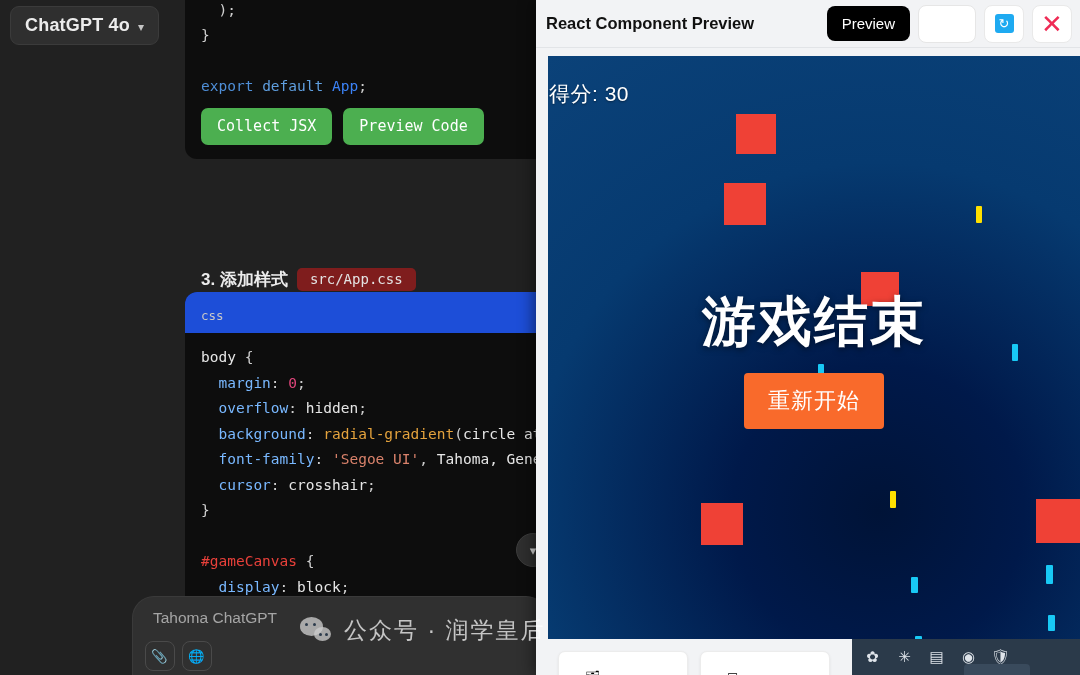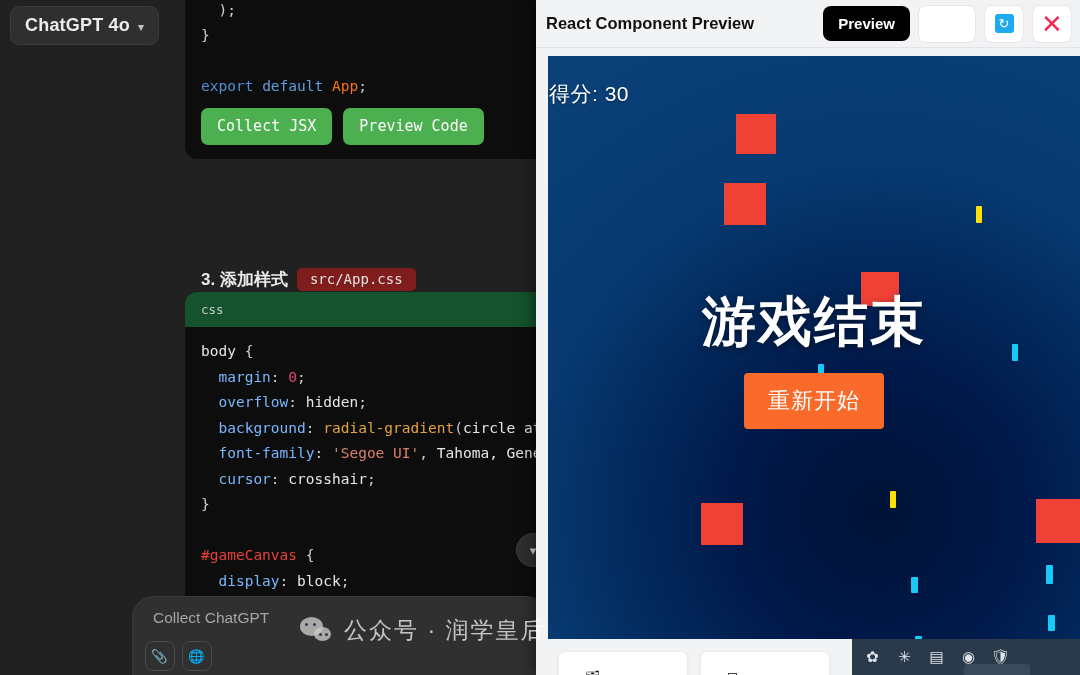--- a/index.html
+++ b/index.html
@@ -34,21 +34,21 @@
     background: #0d0d0d; border-radius: 12px; overflow: hidden;
   }
   .code-body {
     font-family: "DejaVu Sans Mono", "Liberation Mono", monospace;
     font-size: 14.5px; line-height: 25.5px; padding: 6px 0 0 0;
     white-space: pre; color: #e6e6e6;
   }
   .code-body .ln { padding-left: 16px; }
   .kw     { color: #4f8fd8; }
   .kw2    { color: #5f9fe0; }
-  .cls    { color: #f97316; }
+  .cls    { color: #3b82f6; }
   .prop   { color: #79b8ff; }
   .num    { color: #e0457b; }
   .val    { color: #e6e6e6; }
   .fn     { color: #e5a33d; }
   .str    { color: #d9826b; }
   .sel    { color: #e8403a; }
   .punc   { color: #cfcfcf; }
 
   .btn-row { display: flex; gap: 11px; padding: 8px 0 14px 16px; }
   .green-btn {
@@ -62,23 +62,23 @@
     display: flex; gap: 9px;
     color: #ececec; font-size: 17px; font-weight: bold;
     padding: 14px 0 10px 16px;
   }
   .file-badge {
     background: #7f1d1d; color: #e3e3e3; border-radius: 5px;
     font-family: "DejaVu Sans Mono", "Liberation Mono", monospace;
     font-size: 14px; font-weight: normal; padding: 3px 13px;
   }
   .code-head {
-    background: #14532d; color: #c8c8c8;
+    background: #1d4ed8; color: #c8c8c8;
     font-family: "DejaVu Sans Mono", "Liberation Mono", monospace;
-    font-size: 12.5px; padding: 10px 0 10px 16px;
+    font-size: 12.5px; padding: 16px 0 10px 16px;
   }
   .scroll-btn {
     position: absolute; left: 516px; top: 533px;
     width: 34px; height: 34px; border-radius: 50%;
     background: #2f2f2f; border: 1px solid #3d3d3d;
     display: flex; align-items: center; justify-content: center;
     color: #d0d0d0; font-size: 13px;
   }
 
   
@@ -107,21 +107,21 @@
   }
   .pv-header {
     position: relative; height: 48px; background: #f2f3f5;
     display: flex; align-items: center; padding: 0 8px 0 10px; gap: 8px;
     border-bottom: 1px solid #e2e4e7;
   }
   .pv-title { font-size: 16.5px; font-weight: bold; color: #111; flex: 0 0 auto; }
   .pv-spacer { flex: 1 1 auto; }
   .pv-tab {
     background: #000; color: #fff; font-size: 15px;
-    border-radius: 8px; padding: 9px 15px; border: none; cursor: pointer; font-weight: bold;
+    border-radius: 8px; padding: 9px 15px; border: none; cursor: pointer;
   }
   .pv-blank {
     width: 58px; height: 38px; background: #fff; border-radius: 8px;
     border: 1px solid #e6e6e6; cursor: pointer;
   }
   .pv-ibtn {
     width: 40px; height: 38px; background: #fff; border-radius: 8px;
     border: 1px solid #e9e9e9; display: flex; align-items: center;
     justify-content: center; cursor: pointer;
   }
@@ -247,21 +247,21 @@
 <span class="ln"> </span>
 <span class="ln"><span class="sel">#gameCanvas</span> <span class="punc">{</span></span>
 <span class="ln">  <span class="prop">display</span><span class="punc">:</span> <span class="val">block</span><span class="punc">;</span></span></div>
       </div>
 
     </div>
 
     <div class="scroll-btn">▾</div>
 
     <div class="composer">
-      <div class="ph">Collect ChatGPT</div>
+      <div class="ph">Tahoma ChatGPT</div>
       <div class="tools">
         <button class="icon-btn">📎</button>
         <button class="icon-btn">🌐</button>
       </div>
     </div>
   </div>
 
   <div class="preview-win">
 
     <div class="pv-header">

